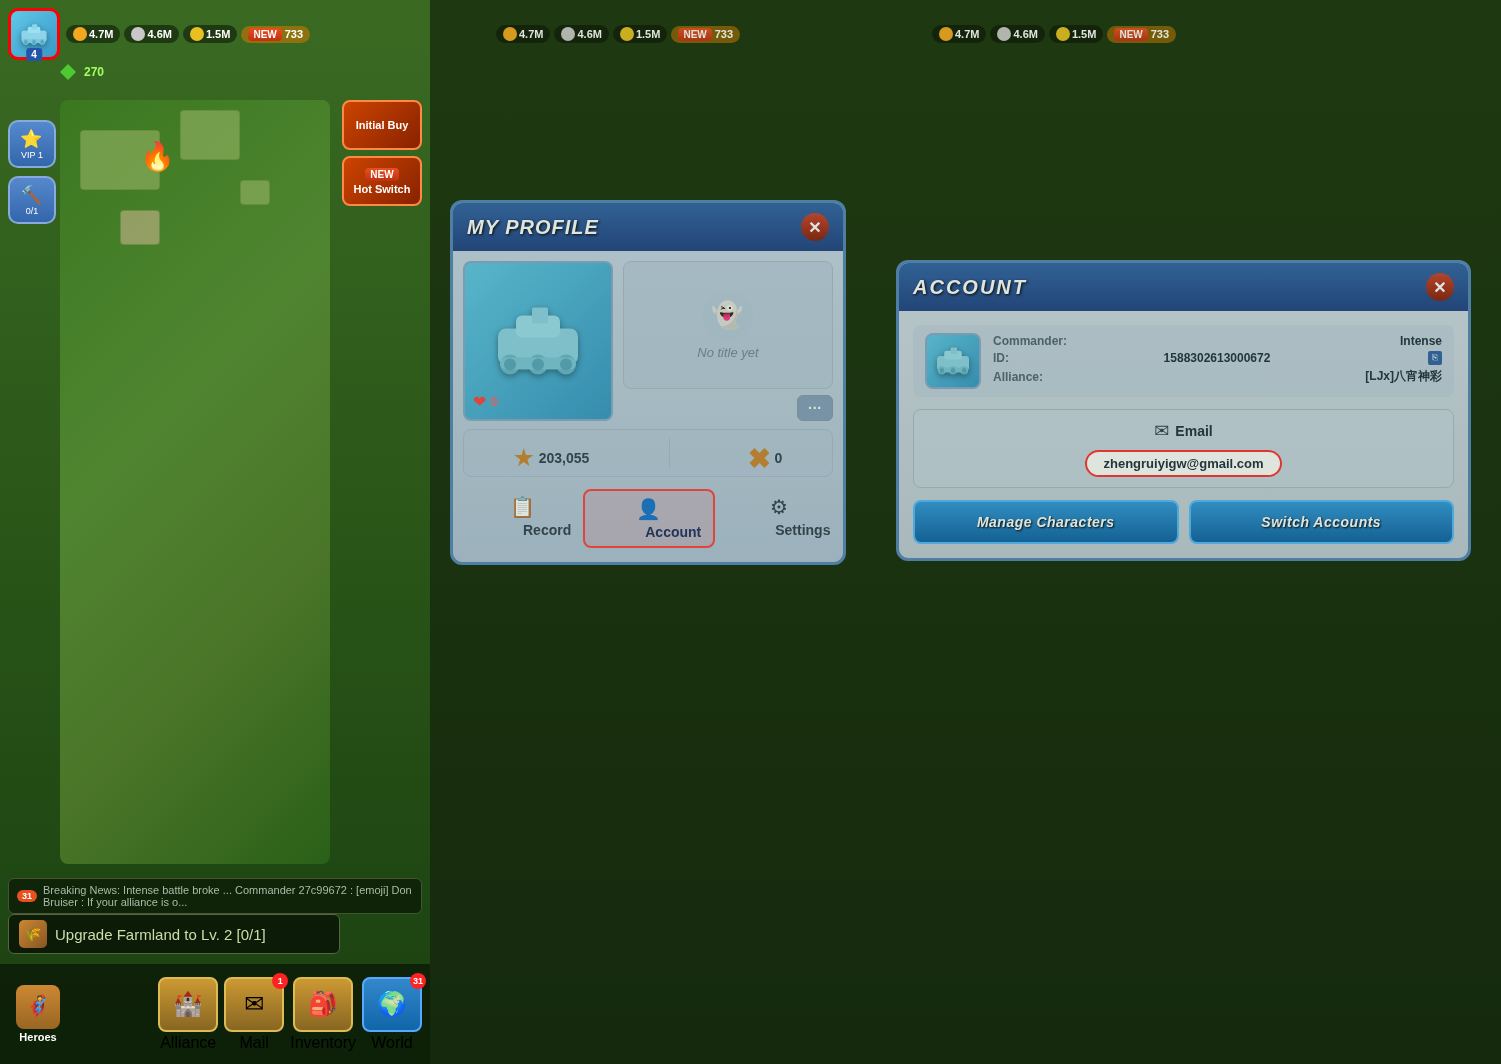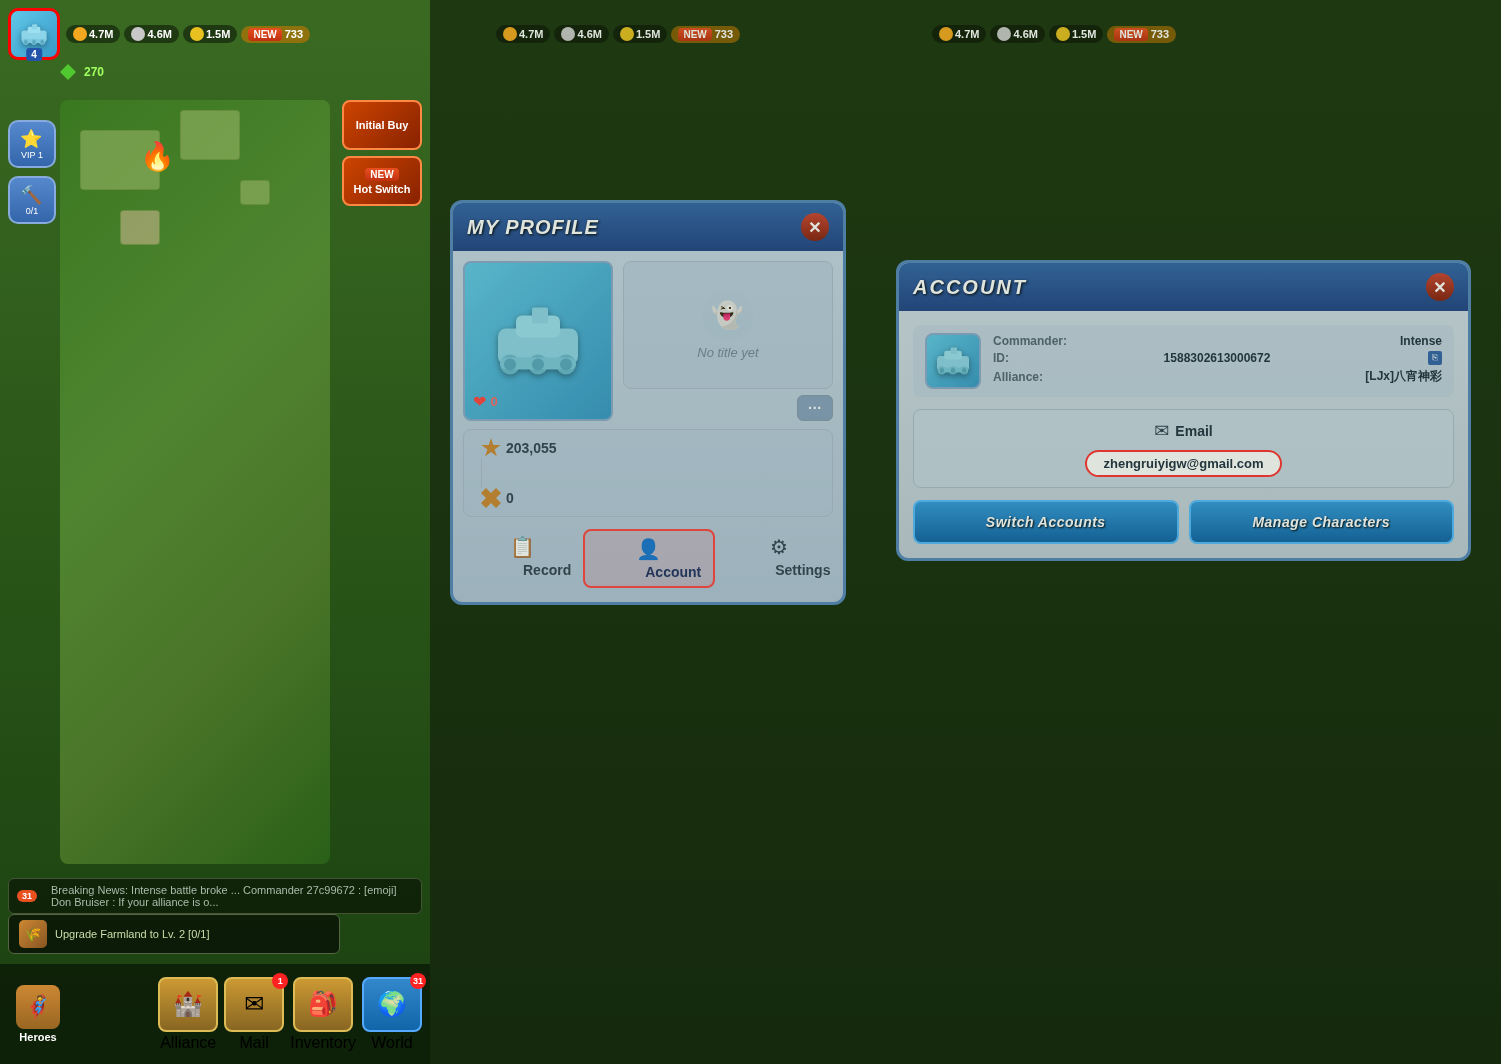--- a/index.html
+++ b/index.html
@@ -262,21 +262,21 @@
       padding: 0 10px;
       gap: 8px;
     }
     .task-icon {
       width: 28px; height: 28px;
       background: linear-gradient(135deg, #cc8833, #885522);
       border-radius: 5px;
       display: flex; align-items: center; justify-content: center;
       font-size: 14px;
     }
-    .task-text { color: #ccddaa; font-size: 11px; }
+    .task-text { color: #ccddaa; font-size: 15px; }
 
     
     .chat-bar {
       position: absolute;
       bottom: 150px;
       left: 8px;
       right: 8px;
       height: 36px;
       background: rgba(0,0,0,0.5);
       border: 1px solid #445533;
@@ -288,21 +288,21 @@
       overflow: hidden;
     }
     .chat-badge {
       background: #e85020;
       color: #fff;
       font-size: 9px;
       font-weight: bold;
       padding: 1px 5px;
       border-radius: 8px;
     }
-    .chat-text { color: #aabbaa; font-size: 11px; margin-left: 8px; }
+    .chat-text { color: #aabbaa; font-size: 11px; }
 
     
     .profile-dialog {
       position: absolute;
       top: 200px;
       left: 20px;
       right: 20px;
       background: linear-gradient(180deg, #c8d8e8, #b0c4d8);
       border: 3px solid #5588bb;
       border-radius: 12px;
@@ -422,25 +422,24 @@
       color: #fff;
       font-size: 14px;
       cursor: pointer;
     }
 
     
     .stats-row {
       background: rgba(180,200,220,0.5);
       border: 1px solid #aabbcc;
       border-radius: 8px;
-      padding: 8px 17px;
-      display: flex;
-      align-items: flex-start;
+      padding: 8px 10px;
+      display: flex;
+      align-items: flex-end;
       justify-content: space-around;
-      flex-direction: column;
     }
     .stat-item {
       display: flex;
       align-items: center;
       gap: 5px;
     }
     .stat-icon {
       width: 20px; height: 20px;
       background: #cc8833;
       clip-path: polygon(50% 0%, 61% 35%, 98% 35%, 68% 57%, 79% 91%, 50% 70%, 21% 91%, 32% 57%, 2% 35%, 39% 35%);
@@ -922,18 +921,18 @@
 
       <div class="email-section">
         <div class="email-header">
           <span class="email-icon">✉</span>
           <span class="email-label">Email</span>
         </div>
         <div class="email-value">zhengruiyigw@gmail.com</div>
       </div>
 
       <div class="account-actions">
+        <button class="action-btn manage">Manage Characters</button>
         <button class="action-btn switch">Switch Accounts</button>
-        <button class="action-btn manage">Manage Characters</button>
       </div>
     </div>
   </div>
 </div>
 
 </body></html>

